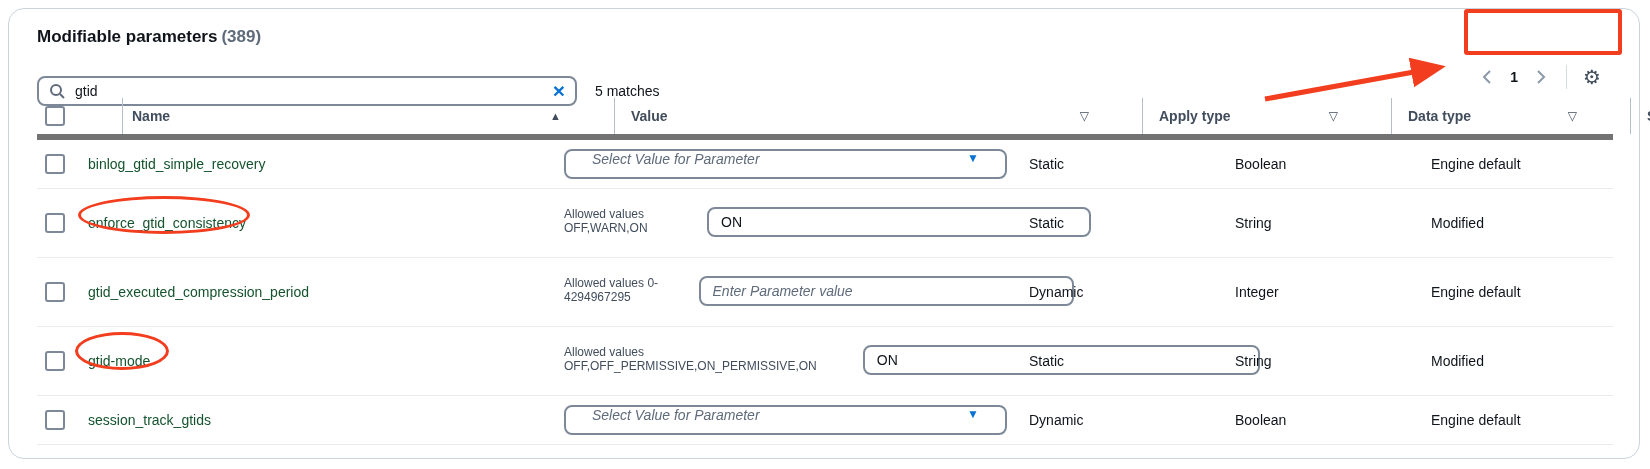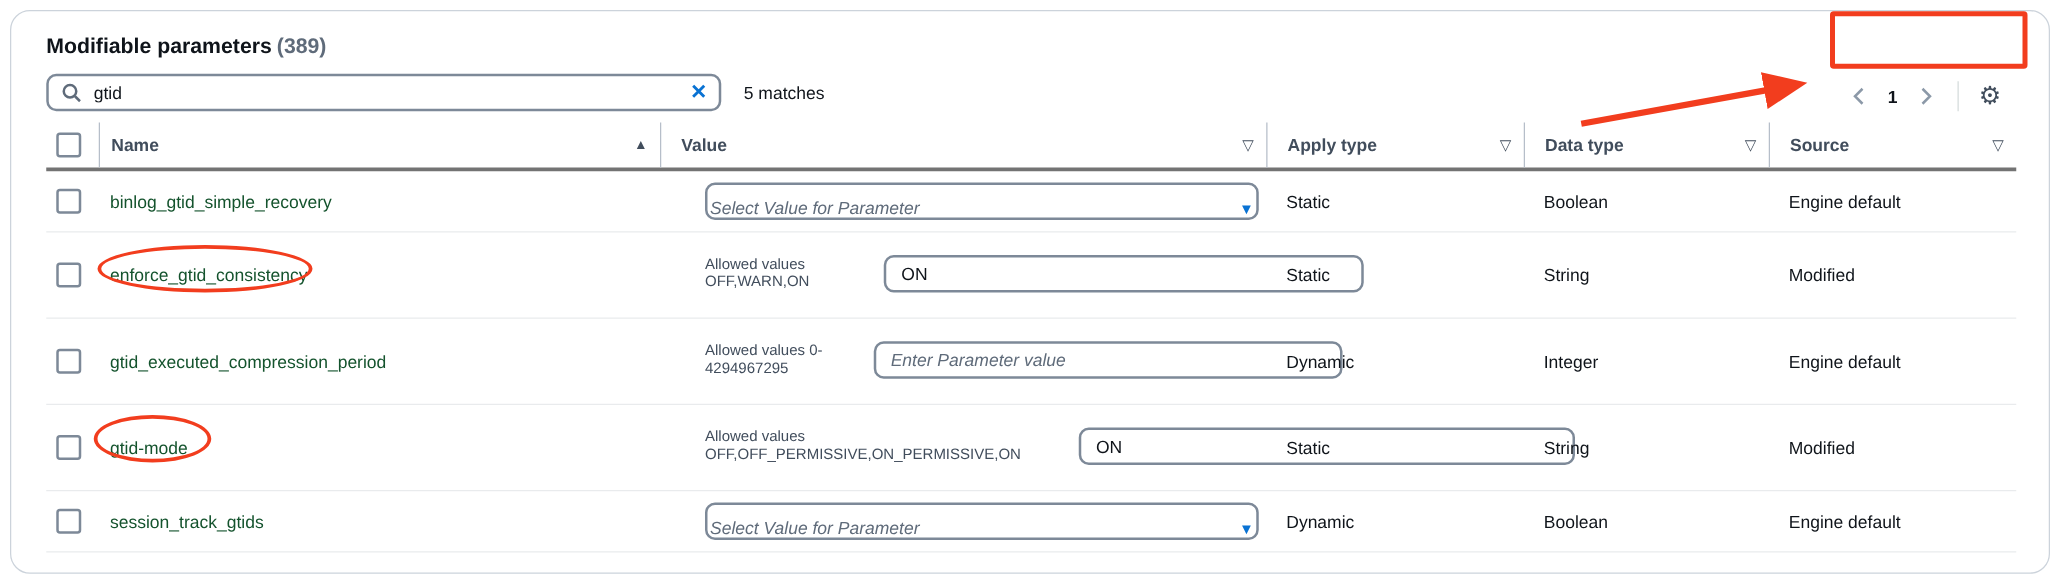--- a/index.html
+++ b/index.html
@@ -10,56 +10,56 @@
   
   .title{position:absolute;left:28px;top:18px;font-size:17px;font-weight:bold;color:#0f141a;margin:0;}
   .title .count{color:#5f6b7a;font-weight:bold;margin-left:4px;}
   .actions{position:absolute;top:14px;right:28px;display:flex;gap:12px;align-items:center;}
   .btn{height:34px;border-radius:17px;font-size:14px;font-weight:bold;padding:0 21px;cursor:pointer;
     font-family:inherit;background:#fff;display:flex;align-items:center;box-sizing:border-box;}
   .btn.ghost{border:2px solid #9aa7b5;color:#9aa7b5;}
   .btn.outline{border:2px solid #0972d3;color:#0972d3;}
   .btn.primary{border:2px solid #f0911c;background:#f0911c;color:#1b2430;}
   
-  .searchrow{position:absolute;left:28px;top:50px;display:flex;align-items:center;gap:18px;}
+  .searchrow{position:absolute;left:28px;top:67px;display:flex;align-items:center;gap:18px;}
   .searchbox{width:540px;height:30px;border:2px solid #7d8998;border-radius:8px;box-sizing:border-box;
     display:flex;align-items:center;padding:0 10px;background:#fff;}
   .searchbox input{border:none;outline:none;flex:1;font-size:14px;color:#0f141a;margin-left:8px;
     font-family:inherit;background:transparent;}
   .clear{color:#0972d3;font-size:21px;font-weight:bold;line-height:1;cursor:pointer;margin-top:-2px;}
   .matches{font-size:14px;color:#0f141a;}
   
   .pagination{position:absolute;top:56px;right:38px;display:flex;align-items:center;gap:6px;}
   .pg-btn{display:flex;align-items:center;padding:4px;cursor:pointer;}
   .pg-num{font-size:14px;font-weight:bold;color:#0f141a;padding:0 8px;cursor:pointer;}
   .pg-sep{width:1px;height:24px;background:#d5dbdb;margin:0 10px;}
   .gear{font-size:20px;color:#414d5c;cursor:pointer;line-height:1;}
   
   .table{position:absolute;left:28px;top:89px;right:26px;}
   .grid{display:grid;grid-template-columns:42px 449px 485px 206px 196px 1fr;}
-  .thead{height:36px;border-bottom:3px solid #737373;}
+  .thead{height:36px;border-bottom:6px solid #737373;gap:43px;}
   .cell{display:flex;align-items:center;box-sizing:border-box;min-width:0;}
   .th{font-size:14px;font-weight:bold;color:#414d5c;}
   .thead .cell + .cell{border-left:1px solid #b6bec9;}
   .c-name{padding-left:9px;}
   .c-value,.c-apply,.c-data,.c-source{padding-left:16px;}
   .c-check{padding-left:8px;}
   .sort{margin-left:auto;margin-right:10px;color:#414d5c;font-size:11px;}
   .sort.outline{font-size:12px;}
   .checkbox{width:16px;height:16px;border:2px solid #7d8998;border-radius:3px;background:#fff;cursor:pointer;}
   .row{align-items:center;}
   .row + .row{border-top:1px solid #e9ebed;}
   .row.short{height:48px;}
   .row.tall{height:68px;}
   #rows .row:last-child{border-bottom:1px solid #e9ebed;}
   .pname{font-size:14px;color:#14532d;white-space:nowrap;}
   .ptext{font-size:14px;color:#0f141a;}
   .row .c-value{padding-left:0;margin-left:36px;padding-right:0;}
   .select{width:443px;height:30px;border:2px solid #7d8998;border-radius:8px;box-sizing:border-box;
-    display:flex;align-items:flex-end;padding:0 2px;cursor:pointer;background:#fff;}
+    display:flex;align-items:flex-start;padding:0 26px;cursor:pointer;background:#fff;}
   .sel-text{font-size:14px;font-style:italic;color:#5f6b7a;}
   .caret{margin-left:auto;color:#0972d3;font-size:12px;}
   .inputwrap{display:flex;flex-direction:row;justify-content:space-between;}
   .allowed{font-size:12px;color:#414d5c;margin-bottom:5px;}
   .pinput{width:443px;height:30px;border:2px solid #7d8998;border-radius:8px;box-sizing:border-box;
     font-size:14px;color:#0f141a;padding:0 12px;font-family:inherit;outline:none;}
   .pinput::placeholder{font-style:italic;color:#5f6b7a;opacity:1;}
   
   .annot{position:absolute;pointer-events:none;z-index:50;}
   .annot.rect{left:1464px;top:9px;width:158px;height:46px;border:4px solid #f23d1e;border-radius:3px;box-sizing:border-box;}

